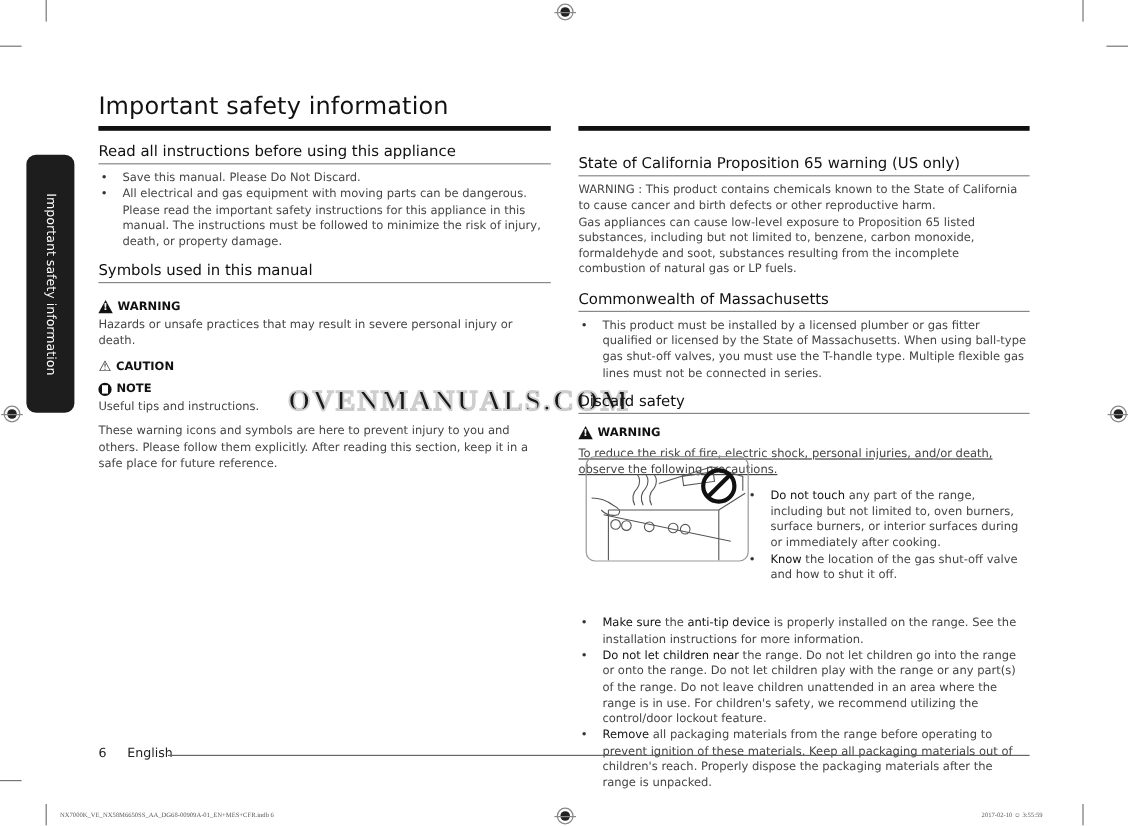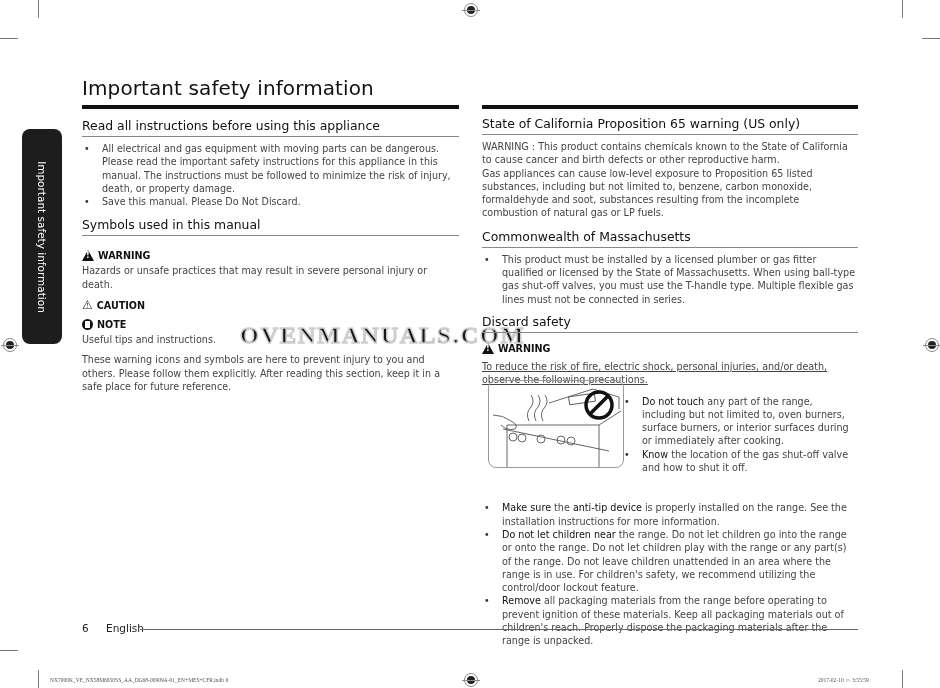--- a/index.html
+++ b/index.html
@@ -63,22 +63,22 @@
 <div class="abs side-tab">
   <span>Important safety information</span>
 </div>
 
 <div class="abs watermark">OVENMANUALS.COM</div>
 
 <div class="col" style="left:82px;top:118px;">
   <section>
     <h2>Read all instructions before using this appliance</h2>
     <ul style="margin-top:5px;">
+      <li>Save this manual. Please Do Not Discard.</li>
       <li>All electrical and gas equipment with moving parts can be dangerous. Please read the important safety instructions for this appliance in this manual. The instructions must be followed to minimize the risk of injury, death, or property damage.</li>
-      <li>Save this manual. Please Do Not Discard.</li>
     </ul>
   </section>
 
   <section style="margin-top:9px;">
     <h2>Symbols used in this manual</h2>
     <div class="sym-head" style="margin-top:14px;">
       <span class="tri-fill"></span>
       <span>WARNING</span>
     </div>
     <p style="margin-top:3px;">Hazards or unsafe practices that may result in severe personal injury or death.</p>
@@ -88,21 +88,21 @@
     </div>
     <div class="sym-head">
       <span class="note-ic"></span>
       <span>NOTE</span>
     </div>
     <p style="margin-top:3px;">Useful tips and instructions.</p>
     <p style="margin-top:7px;">These warning icons and symbols are here to prevent injury to you and others. Please follow them explicitly. After reading this section, keep it in a safe place for future reference.</p>
   </section>
 </div>
 
-<div class="col" style="left:482px;top:116px;width:376px;">
+<div class="col" style="left:482px;top:128px;width:376px;">
   <section>
     <h2>State of California Proposition 65 warning (US only)</h2>
     <p style="margin-top:5px;">WARNING : This product contains chemicals known to the State of California to cause cancer and birth defects or other reproductive harm.</p>
     <p>Gas appliances can cause low-level exposure to Proposition 65 listed substances, including but not limited to, benzene, carbon monoxide, formaldehyde and soot, substances resulting from the incomplete combustion of natural gas or LP fuels.</p>
   </section>
 
   <section style="margin-top:9px;">
     <h2>Commonwealth of Massachusetts</h2>
     <ul style="margin-top:5px;">
       <li>This product must be installed by a licensed plumber or gas fitter qualified or licensed by the State of Massachusetts. When using ball-type gas shut-off valves, you must use the T-handle type. Multiple flexible gas lines must not be connected in series.</li>

